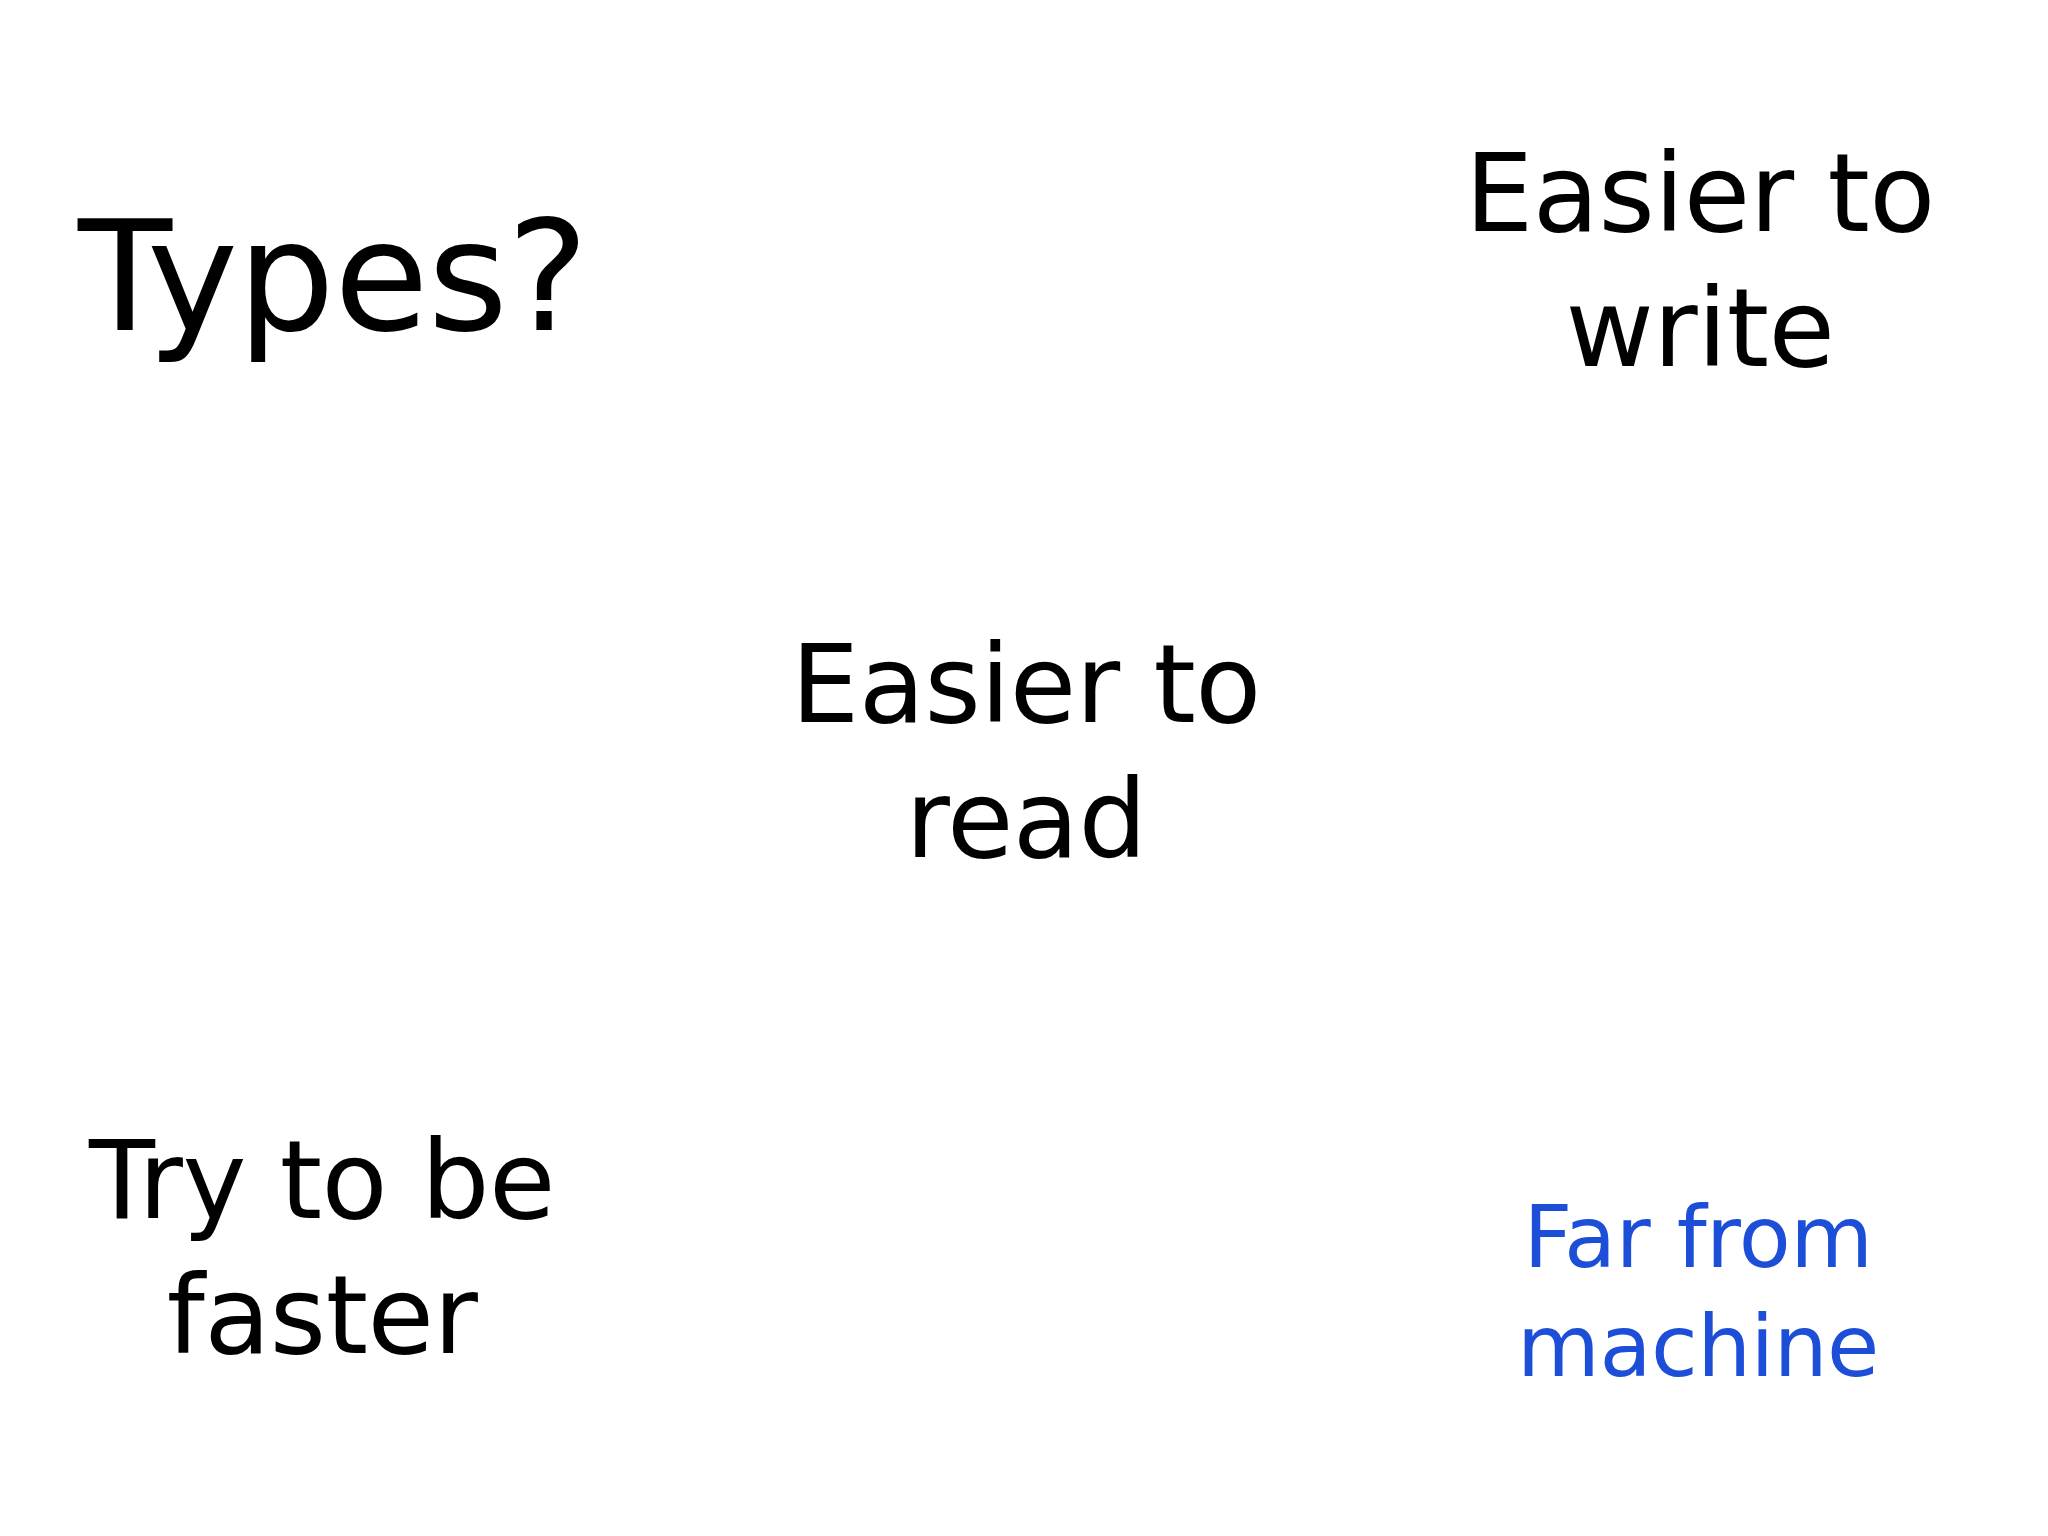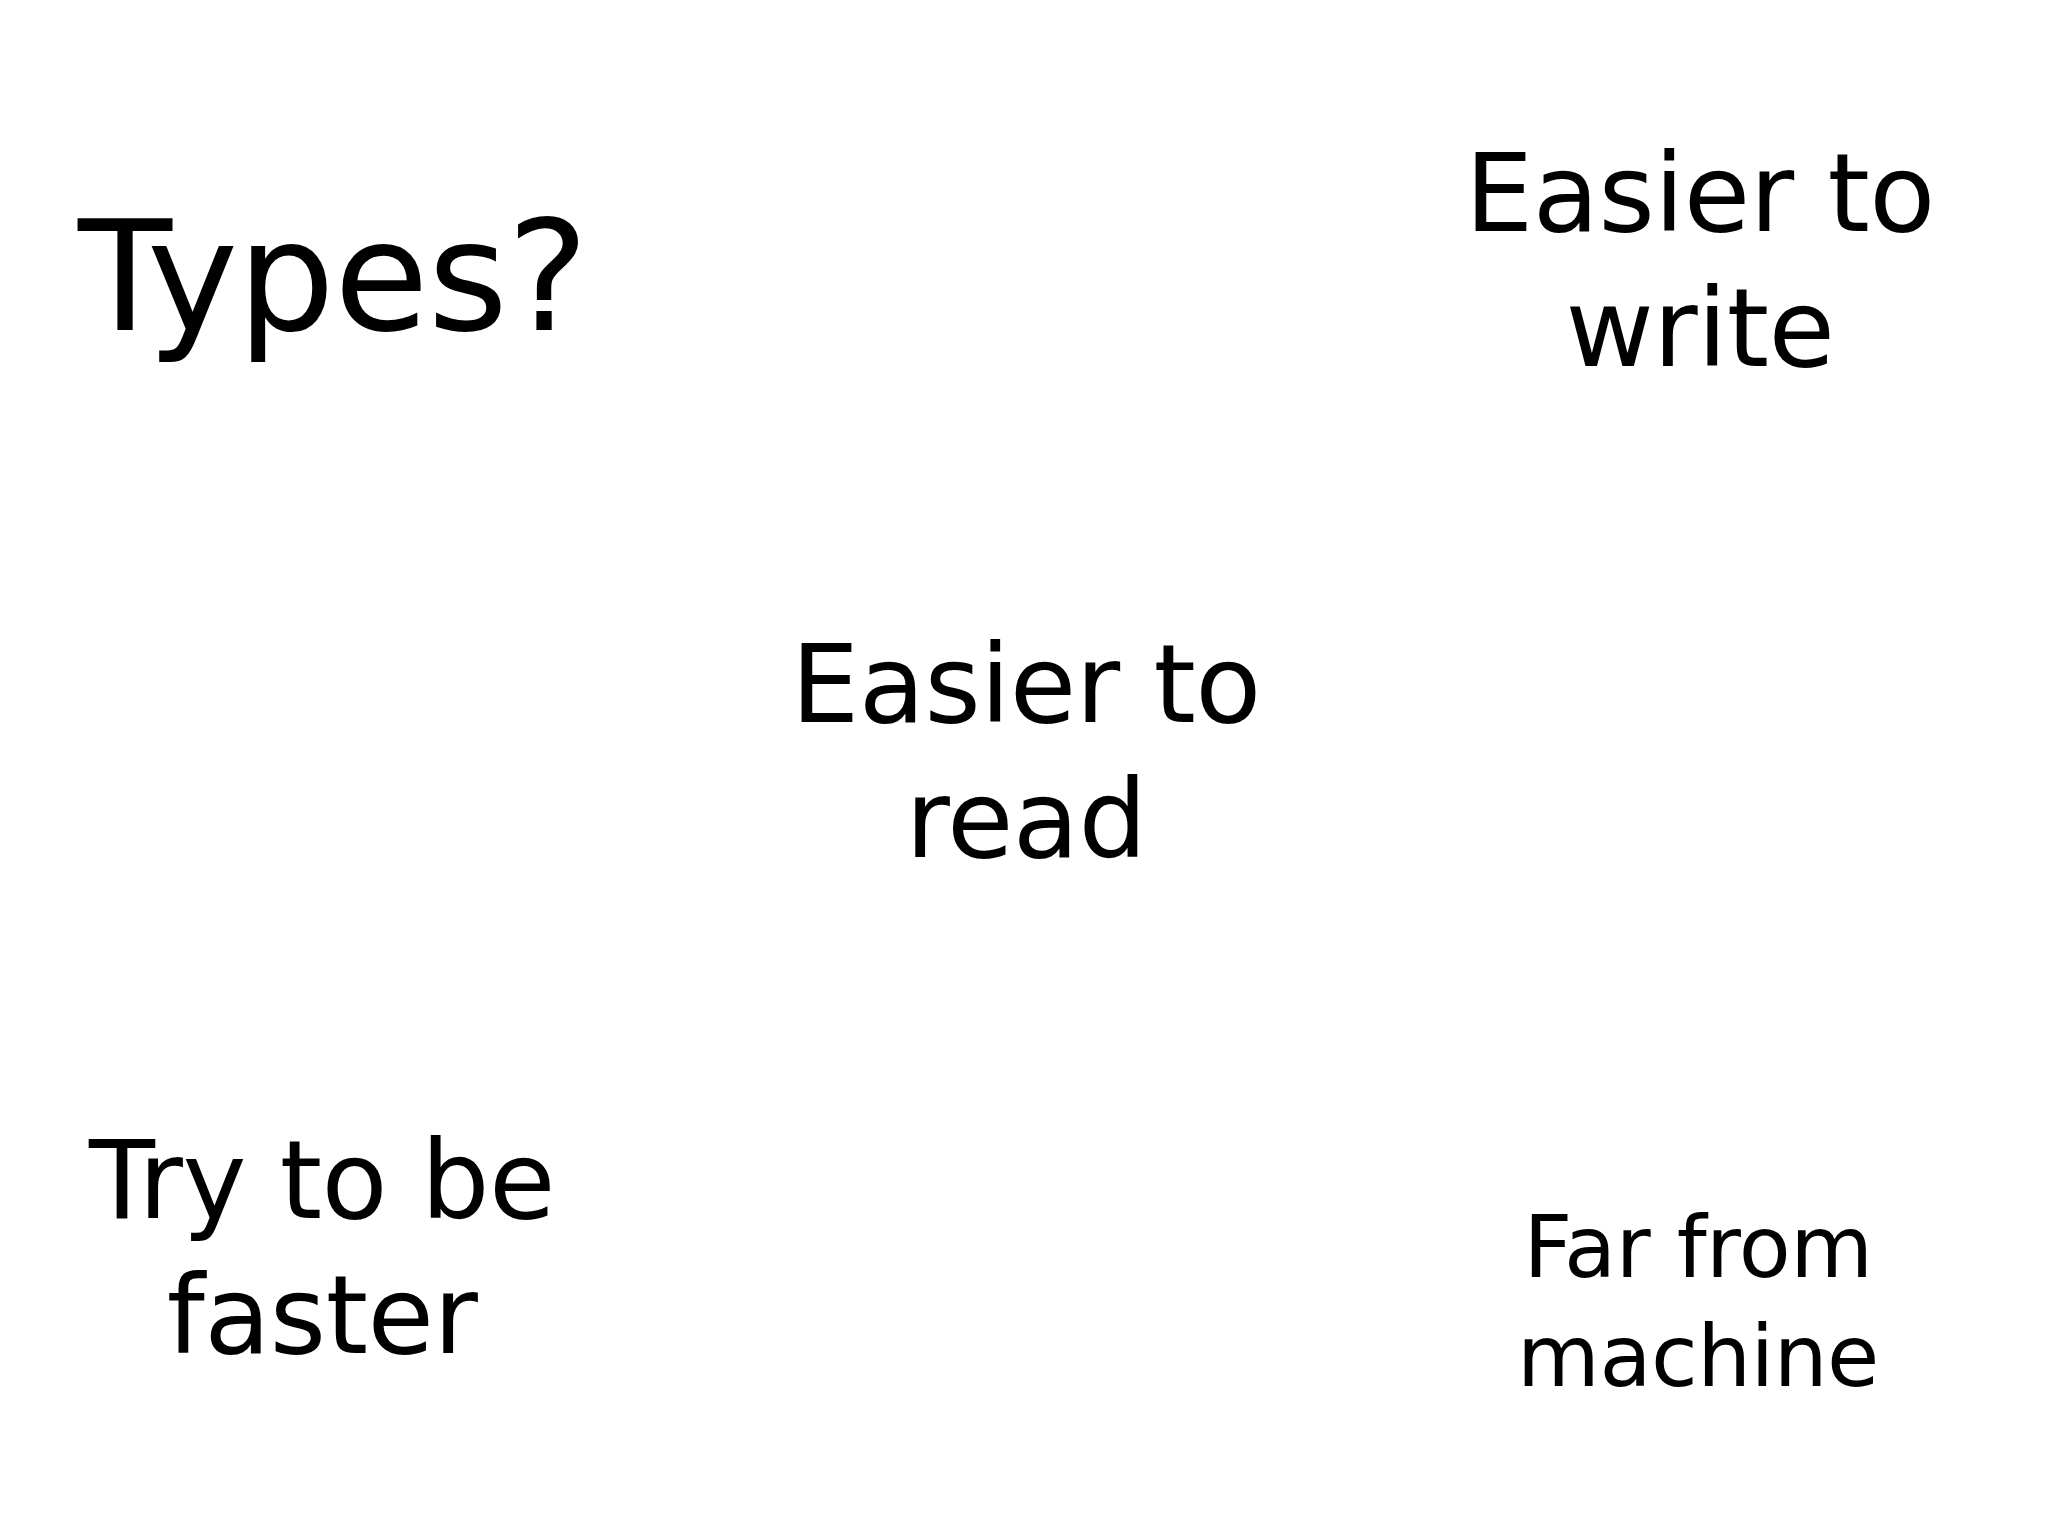--- a/index.html
+++ b/index.html
@@ -91,16 +91,16 @@
 
   <div class="text-block tb-write" style="color: rgb(0, 0, 0);">Easier to
 write</div>
 
   <div class="text-block tb-read" style="color: rgb(0, 0, 0);">Easier to
 read</div>
 
   <div class="text-block tb-faster" style="color: rgb(0, 0, 0);">Try to be
 faster</div>
 
-  <div class="text-block tb-machine" style="color: #000000; margin-top: 10px;">Far from
+  <div class="text-block tb-machine" style="color: #1d4ed8;">Far from
 machine</div>
 
 </div>
 
 </body></html>

